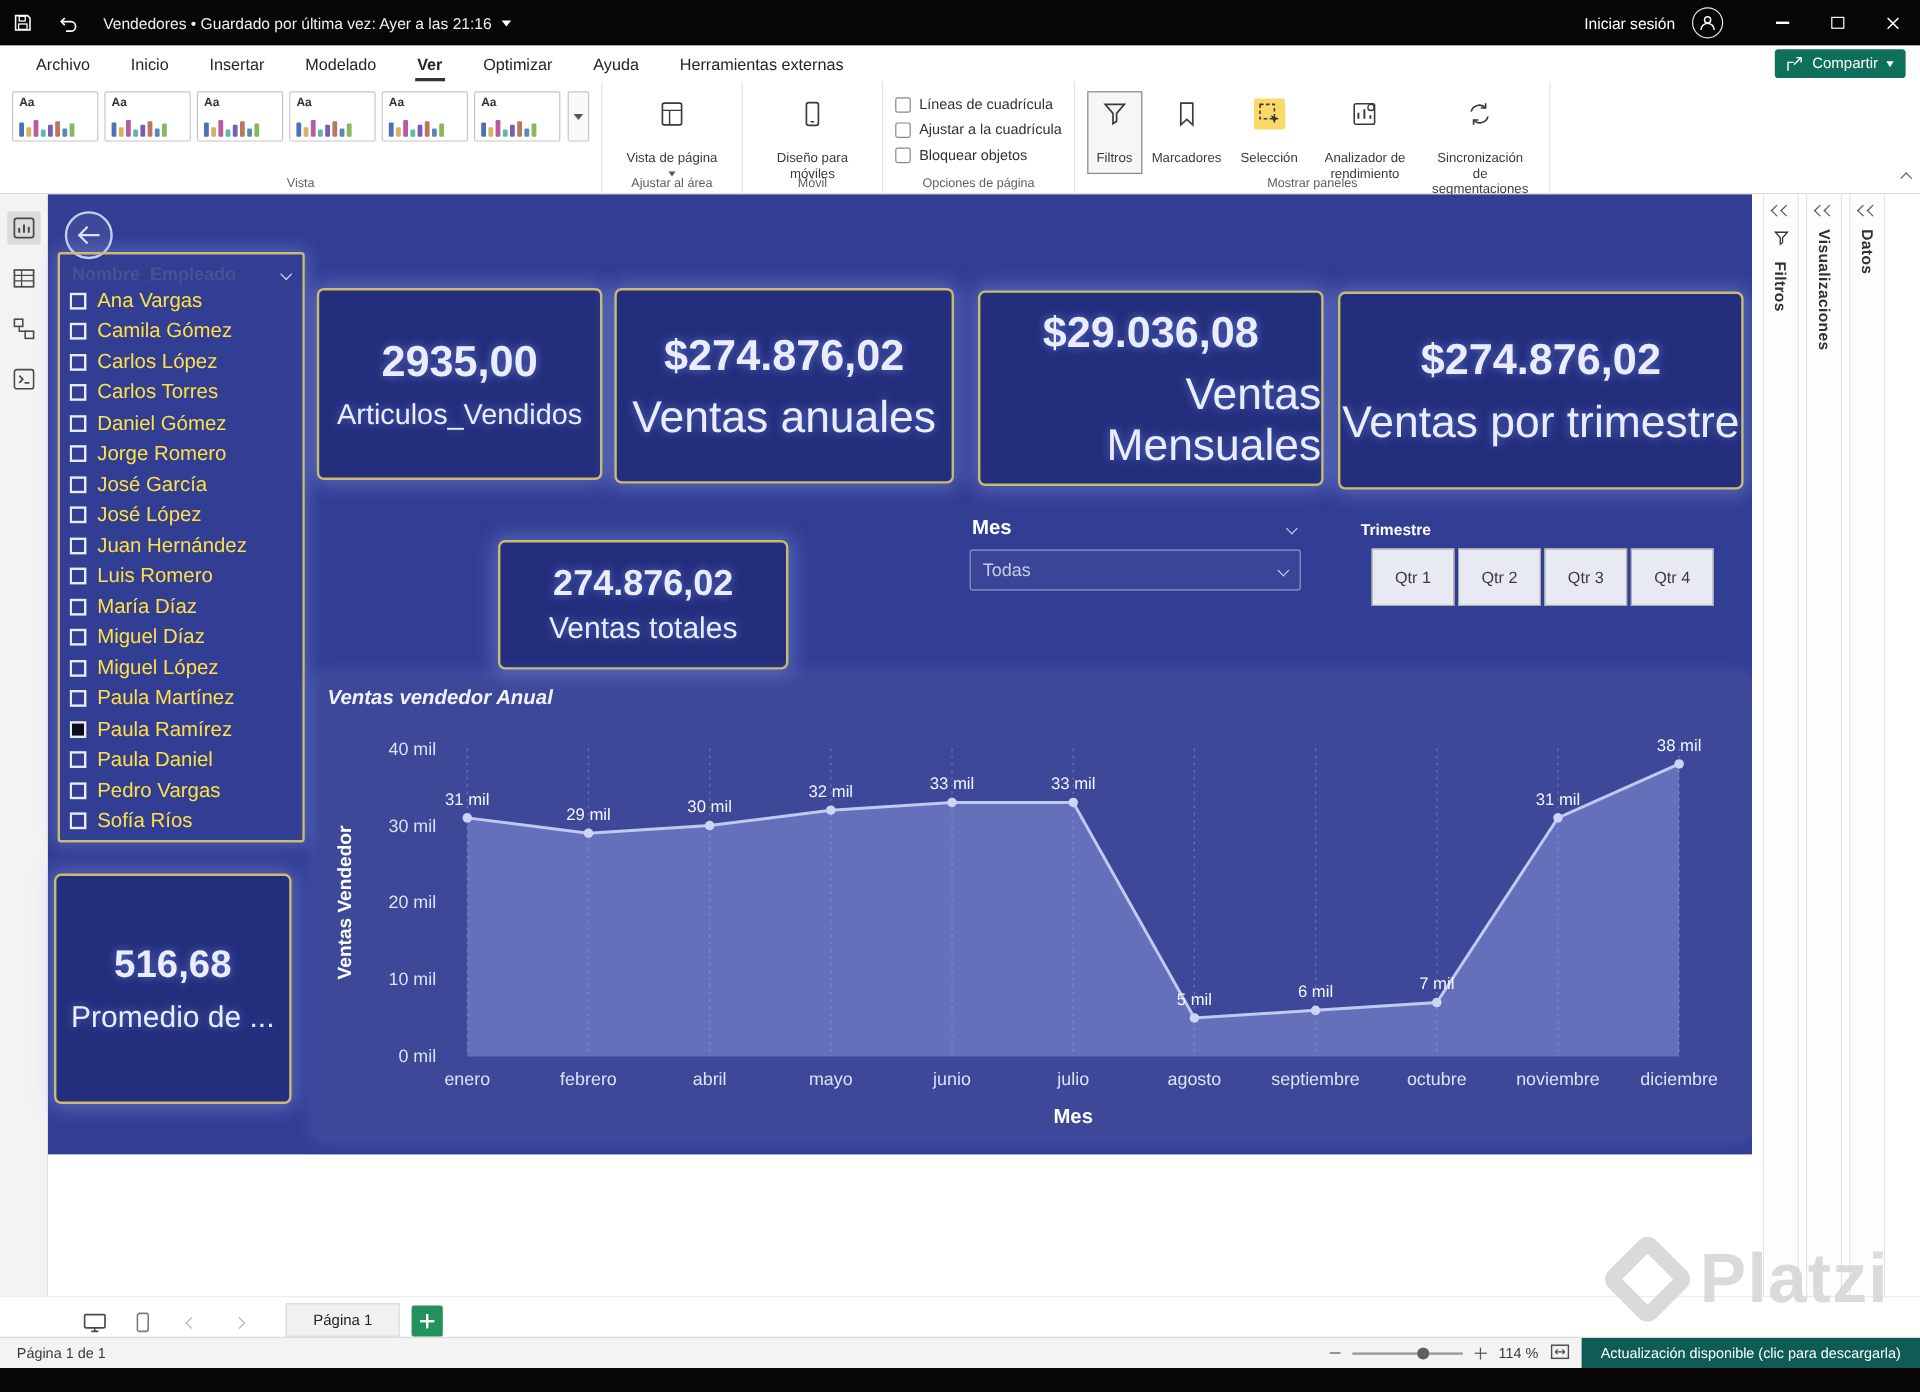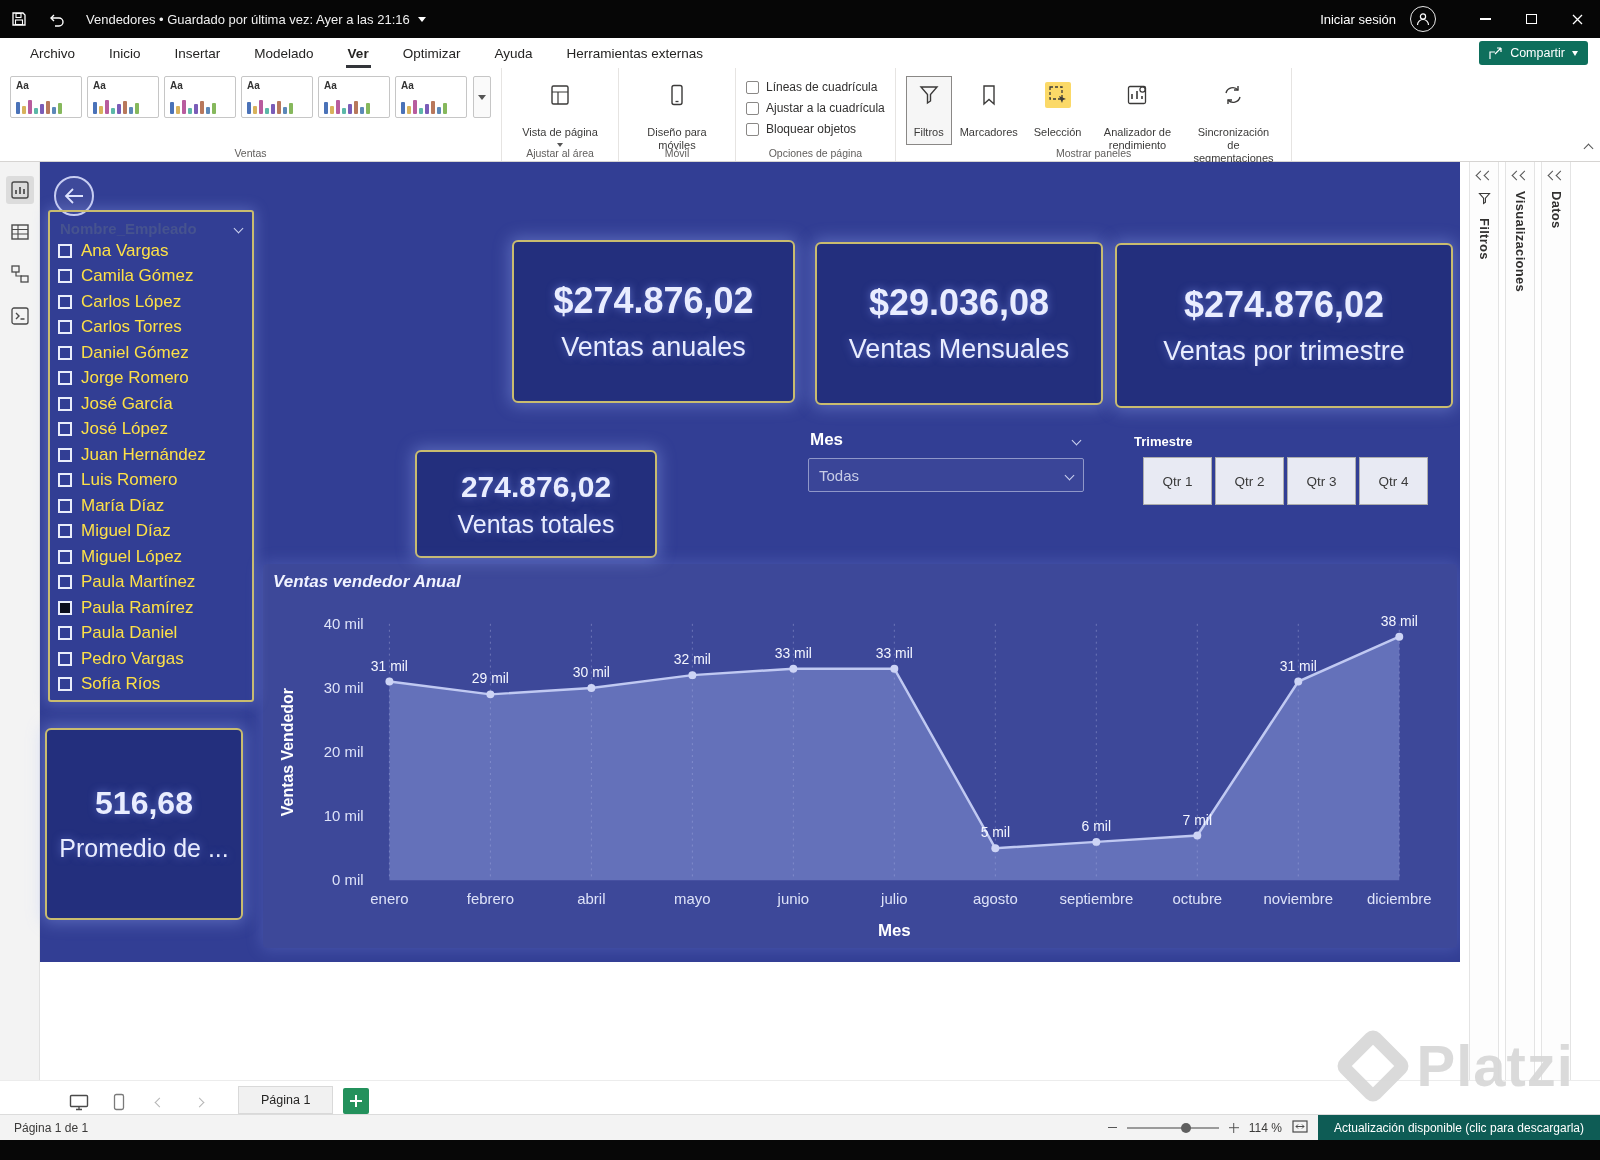--- a/index.html
+++ b/index.html
@@ -81,21 +81,21 @@
   .pbi-card{position:absolute;background:var(--card-bg,#232f7d);border:2px solid var(--card-border,#c9bc6f);border-radius:6px;
     box-shadow:0 0 16px 3px rgba(160,180,255,0.35);display:flex;flex-direction:column;align-items:center;justify-content:center;
     color:#e9edff;text-shadow:0 0 8px rgba(140,160,255,0.55);cursor:pointer;}
   .pbi-card .val{font-weight:bold;}
   .kpi1{left:224px;top:78px;width:238px;height:160px;}
   .kpi2{left:472px;top:78px;width:283px;height:163px;}
   .kpi3{left:775px;top:80px;width:288px;height:163px;}
   .kpi4{left:1075px;top:81px;width:338px;height:165px;}
   .kpi1 .val,.kpi2 .val,.kpi3 .val,.kpi4 .val{font-size:36px;}
   .kpi1 .lbl{font-size:24px;margin-top:10px;}
-  .kpi2 .lbl,.kpi3 .lbl,.kpi4 .lbl{font-size:27px;margin-top:10px;}
+  .kpi2 .lbl,.kpi3 .lbl,.kpi4 .lbl{font-size:37px;margin-top:10px;text-align:right;}
   .totals{left:375px;top:288px;width:242px;height:108px;}
   .totals .val{font-size:30px;}
   .totals .lbl{font-size:25px;margin-top:6px;}
   .promedio{left:5px;top:566px;width:198px;height:192px;}
   .promedio .val{font-size:32px;}
   .promedio .lbl{font-size:25px;margin-top:12px;}
 
   
   .slicer{position:absolute;left:8px;top:48px;width:206px;height:492px;border:2px solid var(--card-border,#c9bc6f);
     border-radius:3px;box-shadow:0 0 14px 2px rgba(160,180,255,0.3);padding:6px 8px;display:flex;flex-direction:column;}
@@ -303,21 +303,21 @@
               <i></i>
               <i></i>
               <i></i>
               <i></i>
             </span>
         </div>
         </div>
       <button class="themes-expand">
           <span class="caret-down dark"></span>
         </button>
-      <span class="rgroup-label">Ventas</span>
+      <span class="rgroup-label">Vista</span>
     </div>
 
     <div class="rgroup">
       <button class="rbtn">
         <span class="ric">
           <svg width="24" height="24" viewBox="0 0 24 24">
               <rect x="4" y="3" width="16" height="18" rx="1.5" fill="none" stroke="#3b3a39" stroke-width="1.4"></rect>
               <path d="M4 9 h16 M10 9 v12" stroke="#3b3a39" stroke-width="1.2" fill="none"></path>
             </svg>
         </span>
@@ -525,20 +525,24 @@
             <span class="cb"></span>
             <span class="slbl">Pedro Vargas</span>
           </div>
             <div class="slicer-item">
             <span class="cb"></span>
             <span class="slbl">Sofía Ríos</span>
           </div>
           </div>
       </div>
 
+      <div class="pbi-card kpi1">
+        <span class="val">2935,00</span>
+        <span class="lbl">Articulos_Vendidos</span>
+      </div>
       <div class="pbi-card kpi2">
         <span class="val">$274.876,02</span>
         <span class="lbl">Ventas anuales</span>
       </div>
       <div class="pbi-card kpi3">
         <span class="val">$29.036,08</span>
         <span class="lbl">Ventas Mensuales</span>
       </div>
       <div class="pbi-card kpi4">
         <span class="val">$274.876,02</span>

